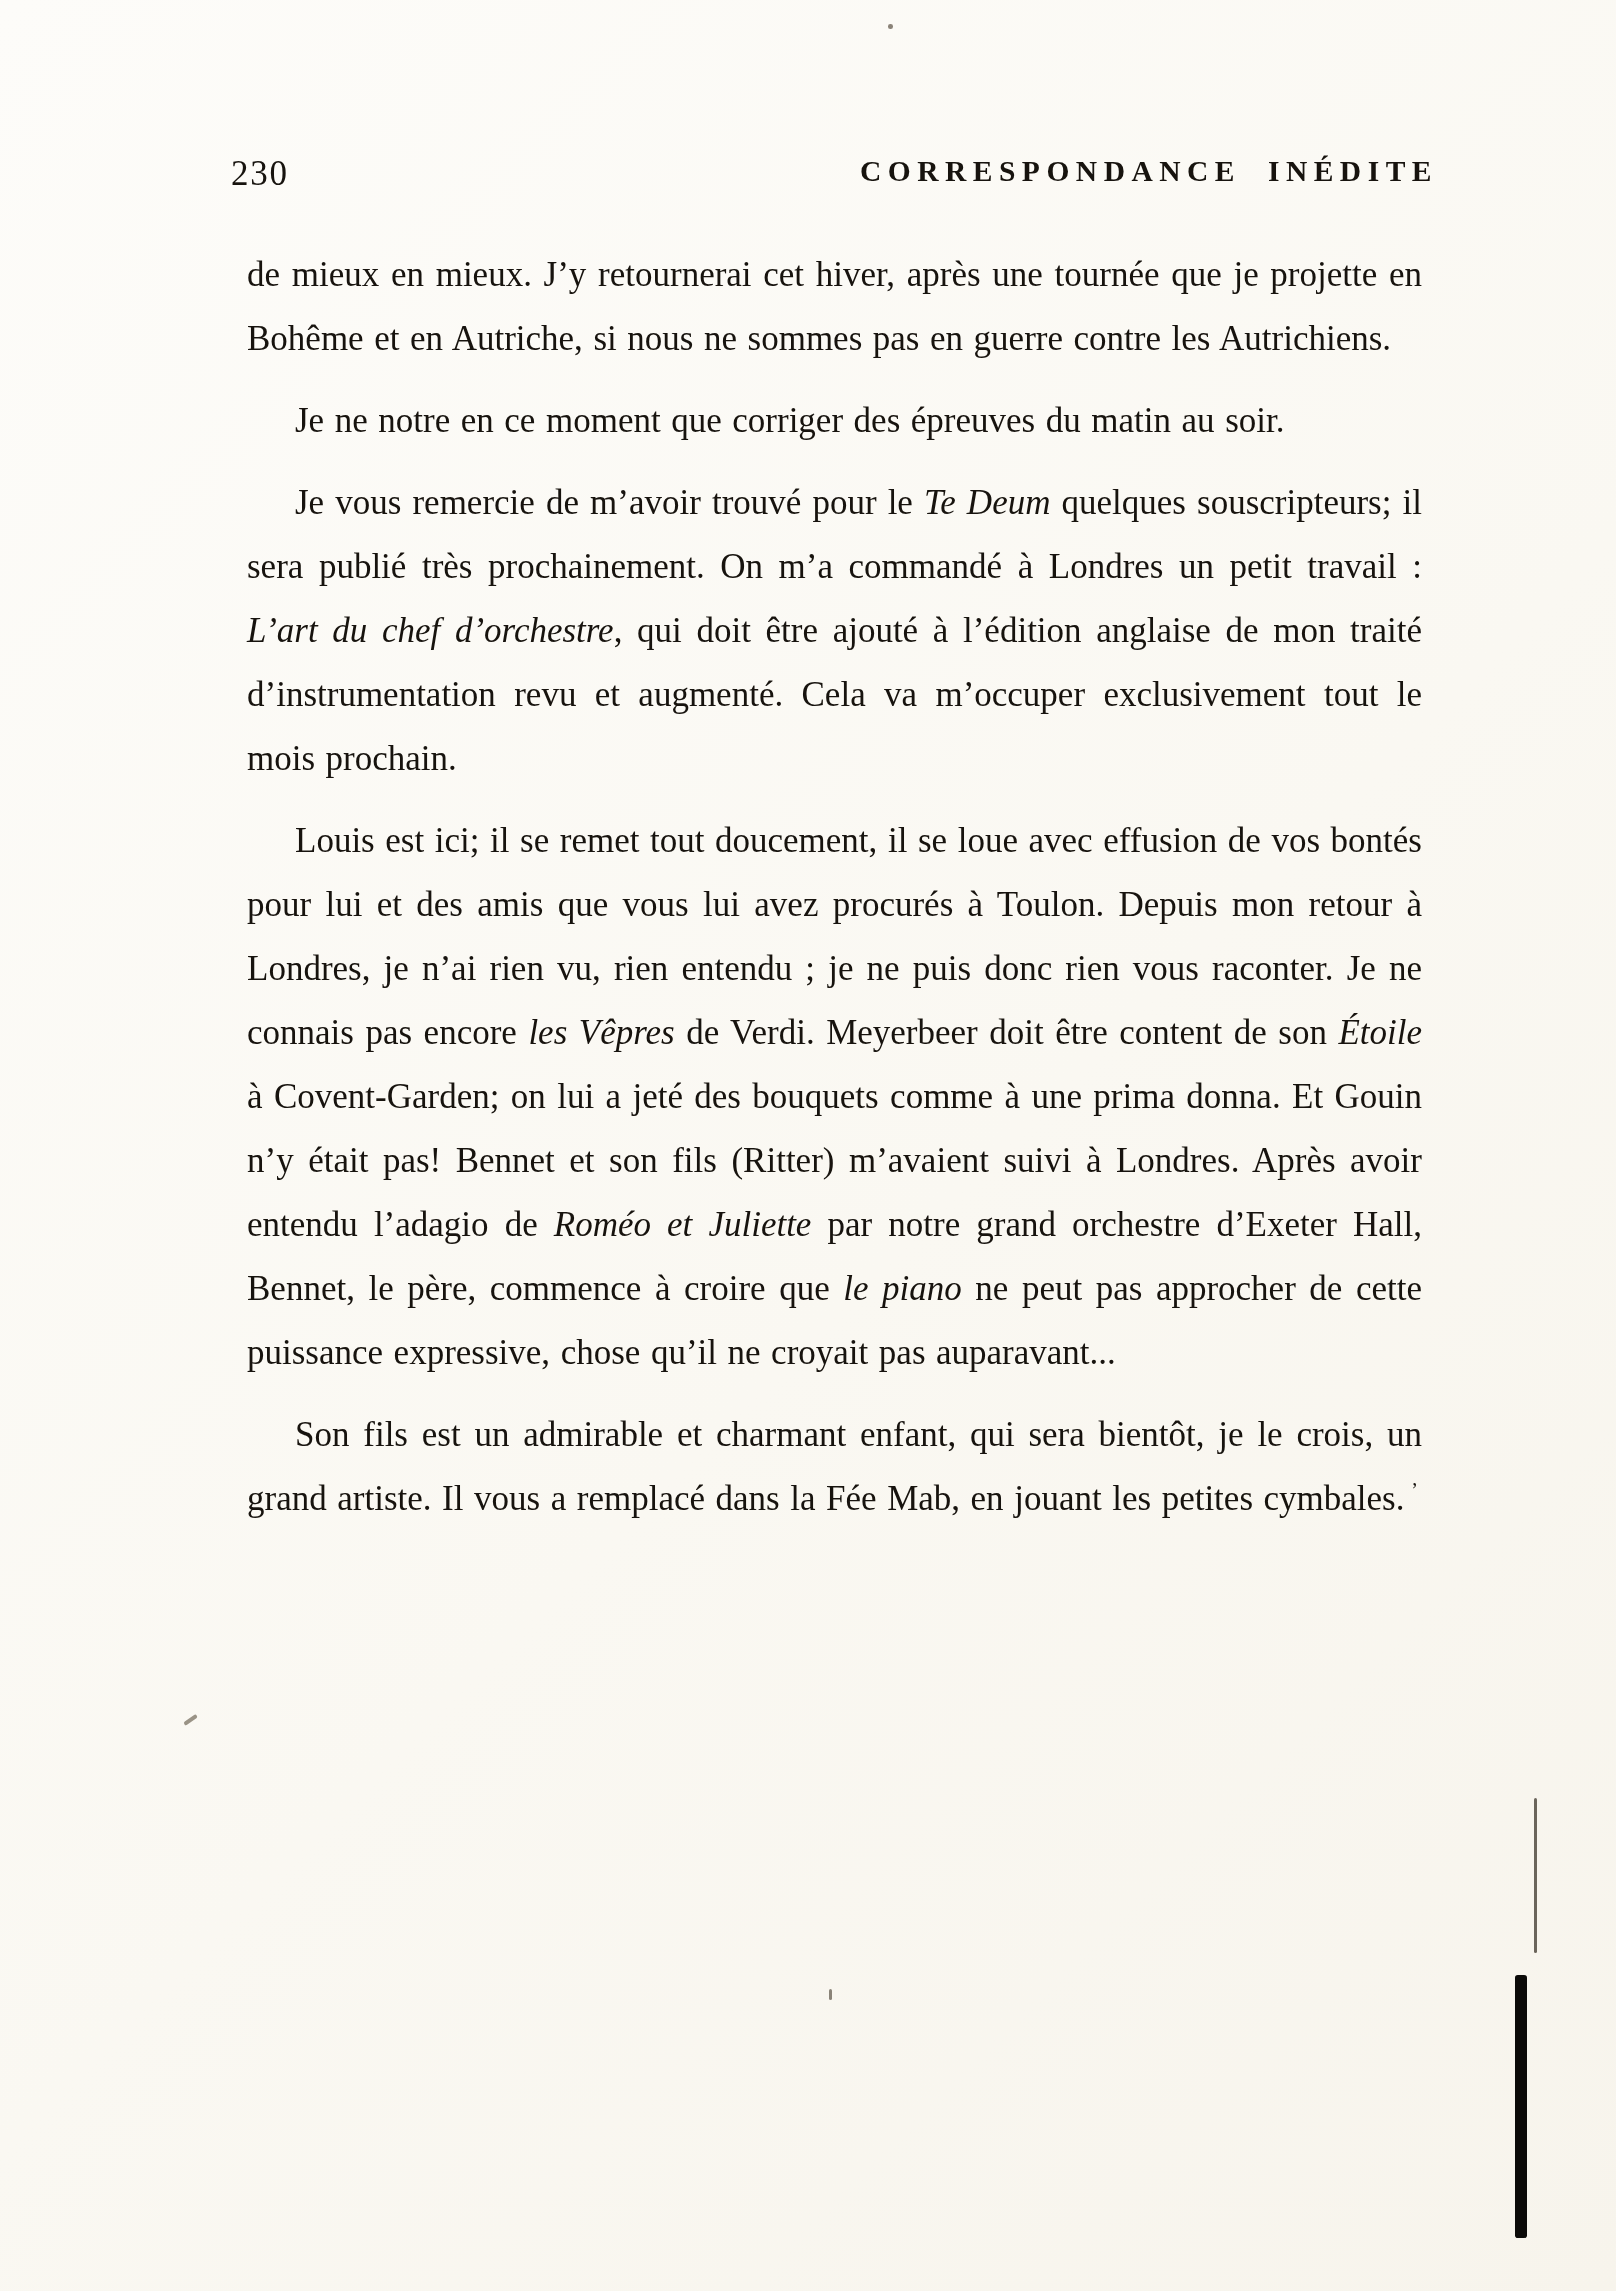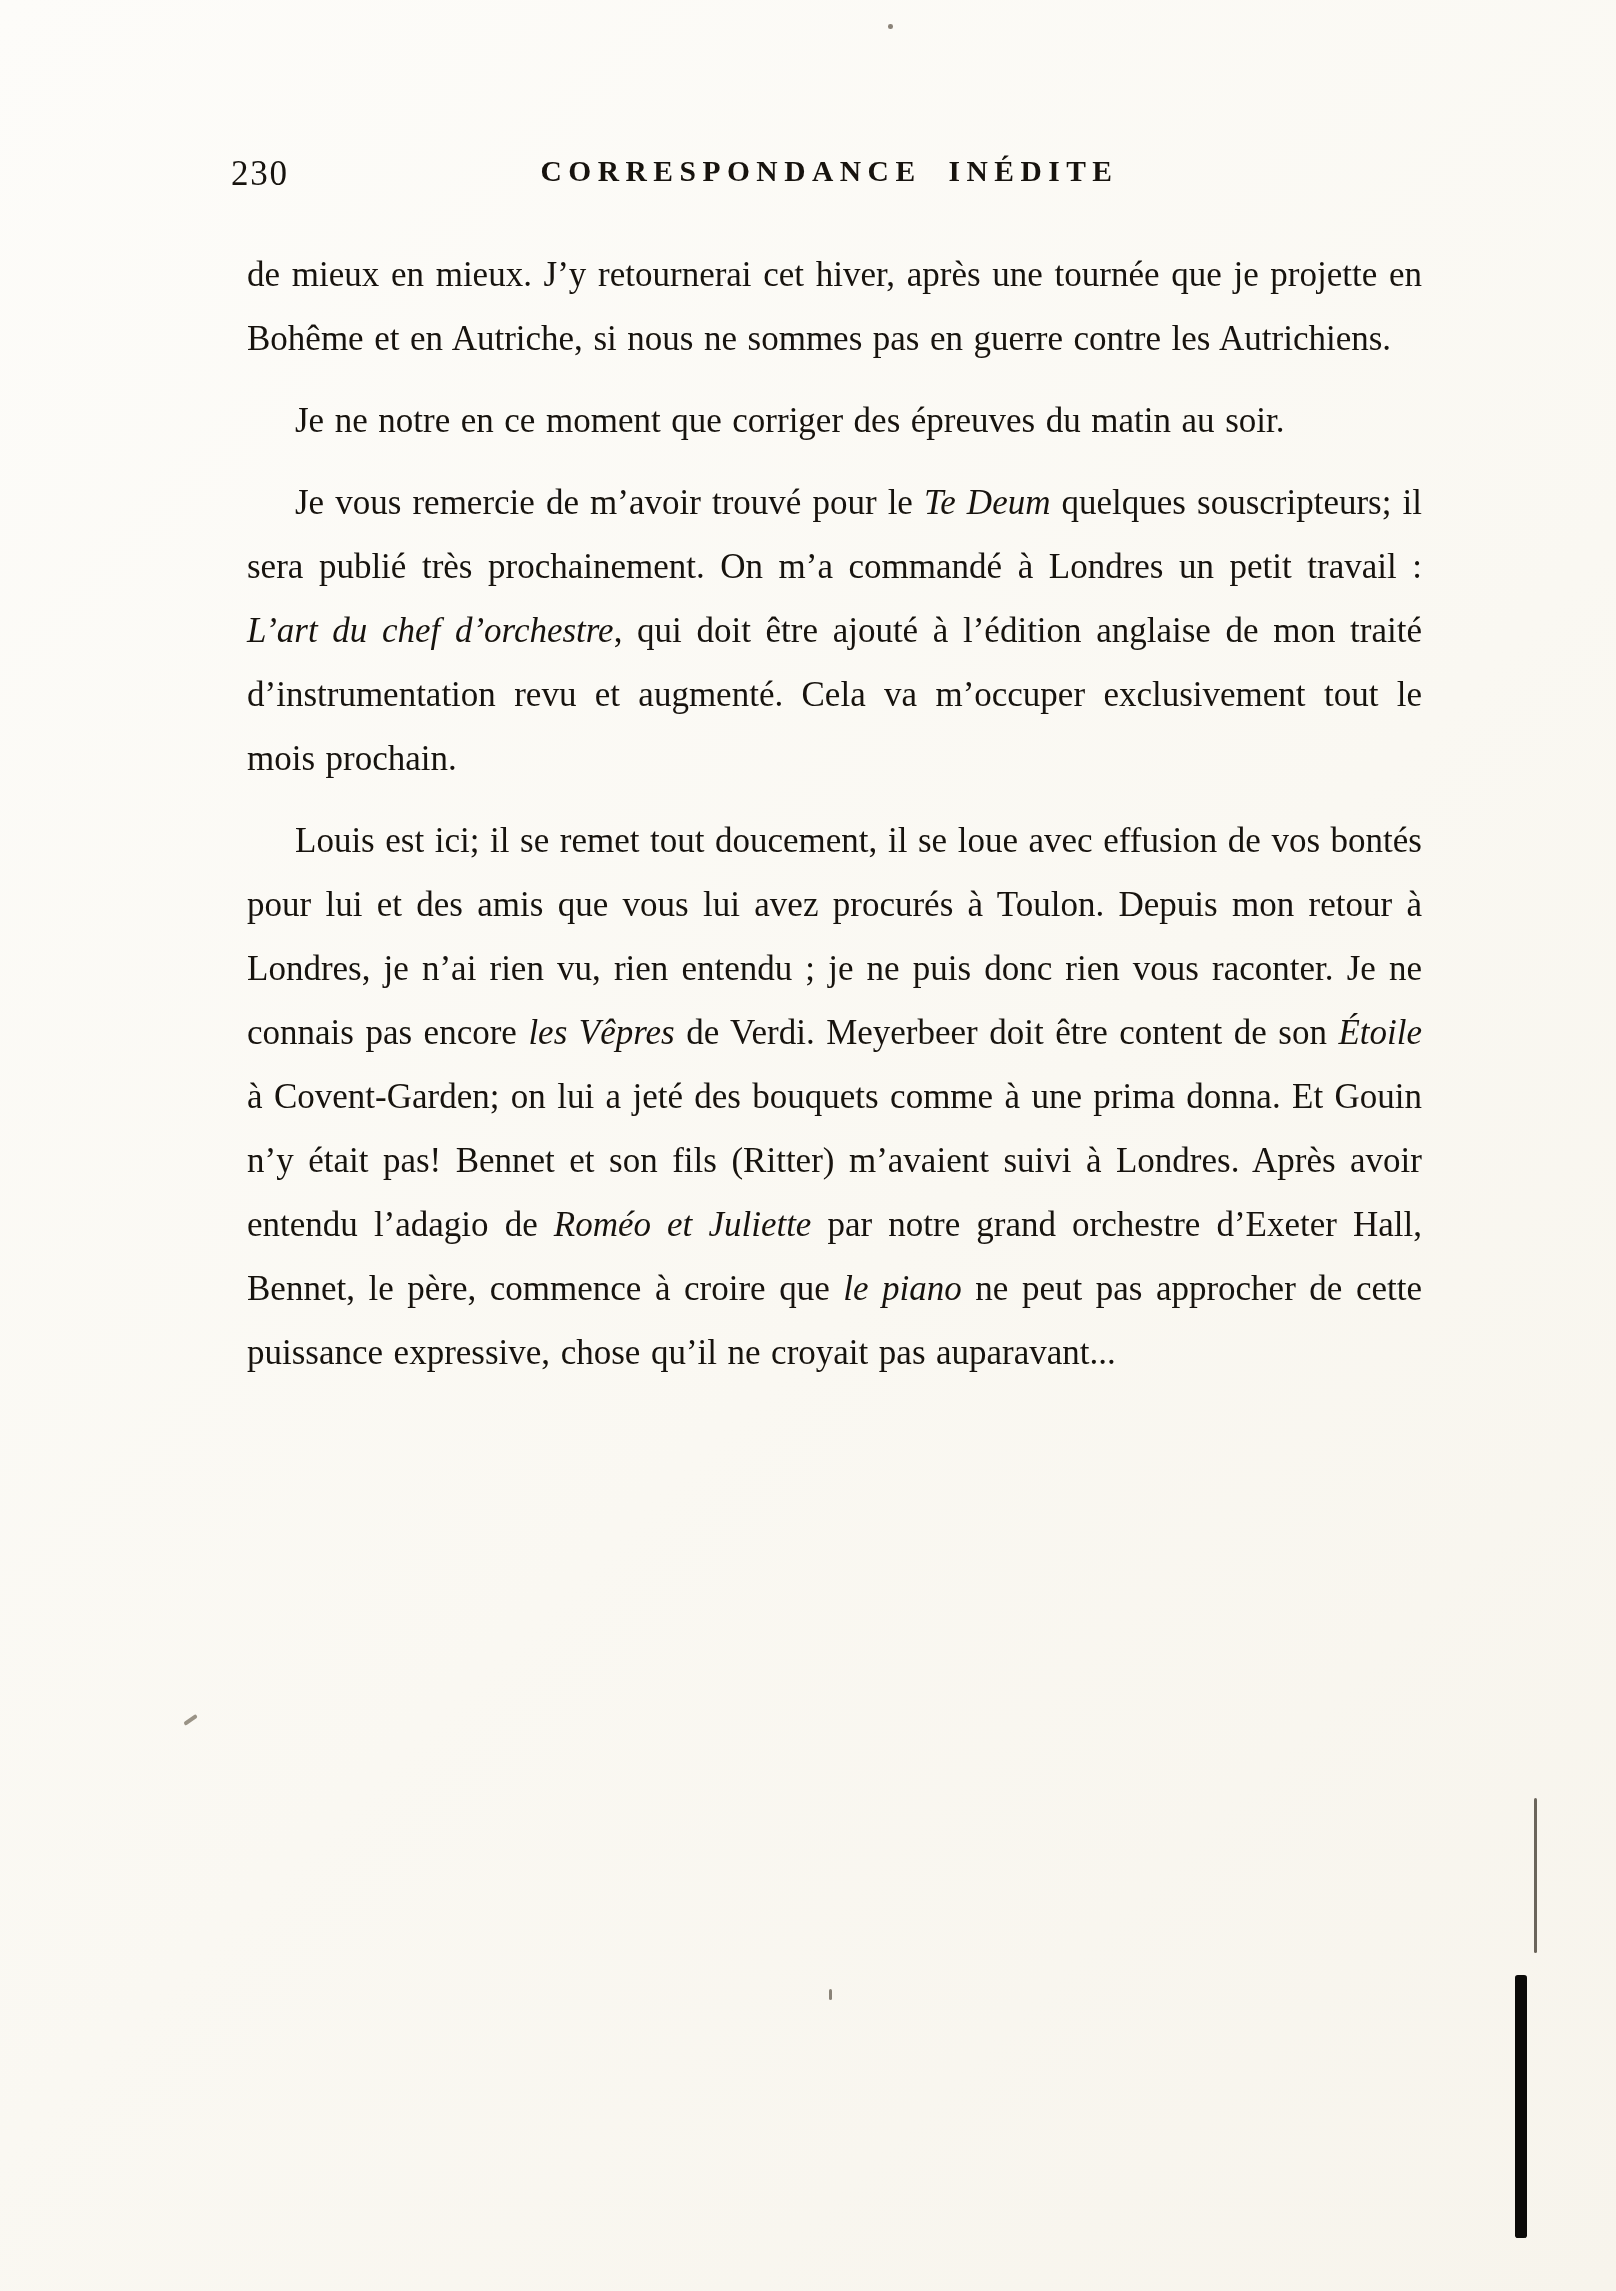--- a/index.html
+++ b/index.html
@@ -28,21 +28,21 @@
     top: 5.5px;
     font-size: 35px;
     letter-spacing: 1.8px;
     font-family: Liberation Serif, serif;
   }
   .running-title {
     position: absolute;
     left: 16px;
     right: 0;
     top: 7.4px;
-    text-align: center;
+    text-align: right;
     font-size: 29.5px;
     font-weight: bold;
     letter-spacing: 6.5px;
     word-spacing: 13px;
   }
   .body-text {
     position: absolute;
     top: 225px;
     left: 229px;
     width: 1211px;
@@ -119,20 +119,21 @@
   <div class="header">
     <span class="pagenum">230</span>
     <span class="running-title">CORRESPONDANCE INÉDITE</span>
   </div>
 
   <div class="body-text">
       <p class="para"><span>de mieux en mieux. J’y retournerai cet hiver, après une tournée que je projette en Bohême et en Autriche, si nous ne sommes pas en guerre contre les Autrichiens.</span></p>
       <p class="para indent"><span>Je ne notre en ce moment que corriger des épreuves du matin au soir.</span></p>
       <p class="para indent"><span>Je vous remercie de m’avoir trouvé pour le </span><span class="italic">Te Deum</span><span> quelques souscripteurs; il sera publié très prochainement. On m’a commandé à Londres un petit travail : </span><span class="italic">L’art du chef d’orchestre</span><span>, qui doit être ajouté à l’édition anglaise de mon traité d’instrumentation revu et augmenté. Cela va m’occuper exclusivement tout le mois prochain.</span></p>
       <p class="para indent"><span>Louis est ici; il se remet tout doucement, il se loue avec effusion de vos bontés pour lui et des amis que vous lui avez procurés à Toulon. Depuis mon retour à Londres, je n’ai rien vu, rien entendu ; je ne puis donc rien vous raconter. Je ne connais pas encore </span><span class="italic">les Vêpres</span><span> de Verdi. Meyerbeer doit être content de son </span><span class="italic">Étoile</span><span> à Covent-Garden; on lui a jeté des bouquets comme à une prima donna. Et Gouin n’y était pas! Bennet et son fils (Ritter) m’avaient suivi à Londres. Après avoir entendu l’adagio de </span><span class="italic">Roméo et Juliette</span><span> par notre grand orchestre d’Exeter Hall, Bennet, le père, commence à croire que </span><span class="italic">le piano</span><span> ne peut pas approcher de cette puissance expressive, chose qu’il ne croyait pas auparavant...</span></p>
+      <p class="para indent"><span>Son fils est un admirable et charmant enfant, qui sera bientôt, je le crois, un grand artiste. Il vous a remplacé dans la Fée Mab, en jouant les petites cymbales.</span><sup> ’</sup></p>
     </div>
 
   <div class="artifact artifact-top-dot"></div>
   <div class="artifact artifact-left-tick"></div>
   <div class="artifact artifact-thin-line"></div>
   <div class="artifact artifact-black-bar"></div>
   <div class="artifact artifact-bottom-mark"></div>
 
 </div>
 

